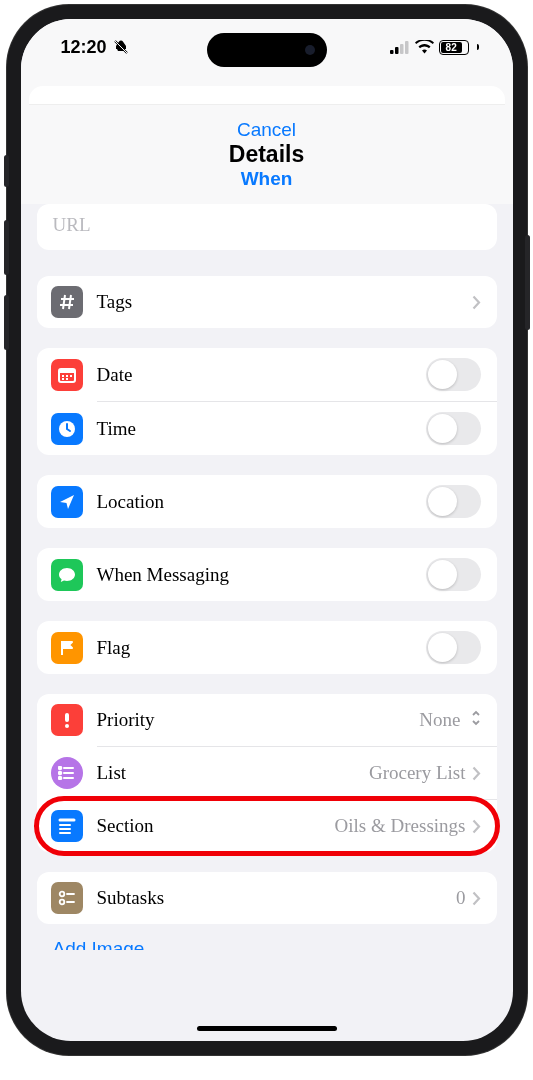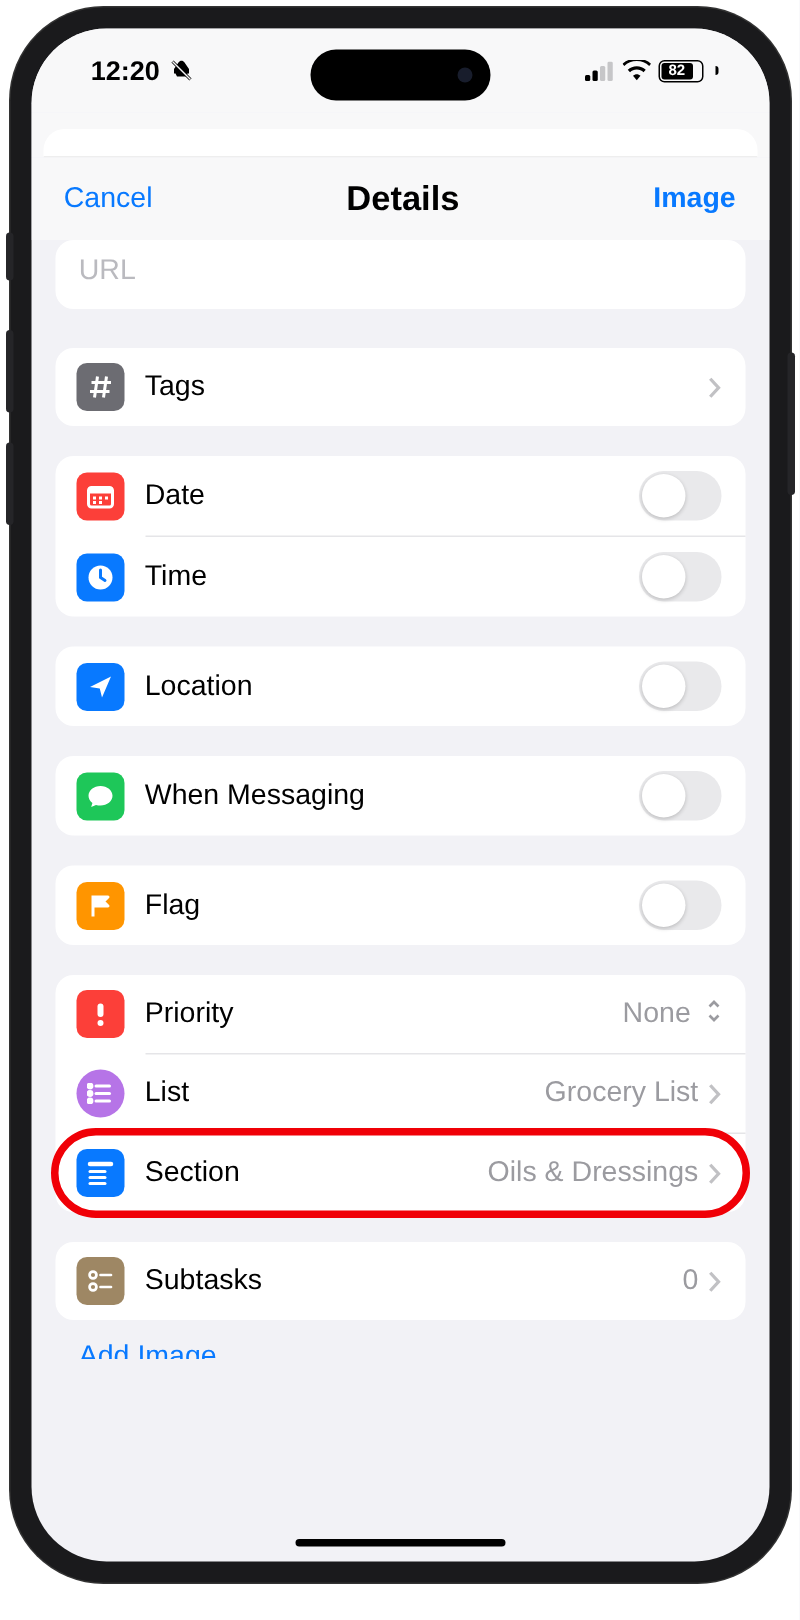--- a/index.html
+++ b/index.html
@@ -113,20 +113,21 @@
     border-top-left-radius: 14px;
     border-top-right-radius: 14px;
     border-bottom: 1px solid #eee;
   }
   .nav-bar {
     display: flex;
     justify-content: space-between;
     align-items: center;
     padding: 14px 22px 14px 22px;
     background: #f8f8f9;
+    flex-direction: column;
   }
   .nav-btn {
     color: #0879ff;
     font-size: 19px;
     font-weight: 400;
     cursor: pointer;
   }
   .nav-btn.bold { font-weight: 600; }
   .nav-title {
     font-size: 23px;
@@ -136,20 +137,21 @@
   .content {
     padding: 0 16px;
     overflow-y: hidden;
     height: calc(100% - 56px - 30px - 54px - 6px);
   }
   .group {
     background: #fff;
     border-radius: 12px;
     margin-bottom: 20px;
     overflow: visible;
+    font-family: Liberation Serif, serif;
   }
   .group.url-group {
     padding: 10px 16px 14px 16px;
     margin-bottom: 26px;
   }
   .url-ph {
     color: #bababf;
     font-size: 19px;
   }
   .row {
@@ -306,21 +308,21 @@
           <span class="battery-tip"></span>
         </span>
       </div>
     </div>
 
     <div class="sheet-handle"></div>
 
     <div class="nav-bar">
       <span class="nav-btn">Cancel</span>
       <span class="nav-title">Details</span>
-      <span class="nav-btn bold">Image</span>
+      <span class="nav-btn bold">When</span>
     </div>
 
     <div class="content">
 
       <div class="group url-group">
         <span class="url-ph">URL</span>
       </div>
 
       <div class="group">
         <div class="row">

